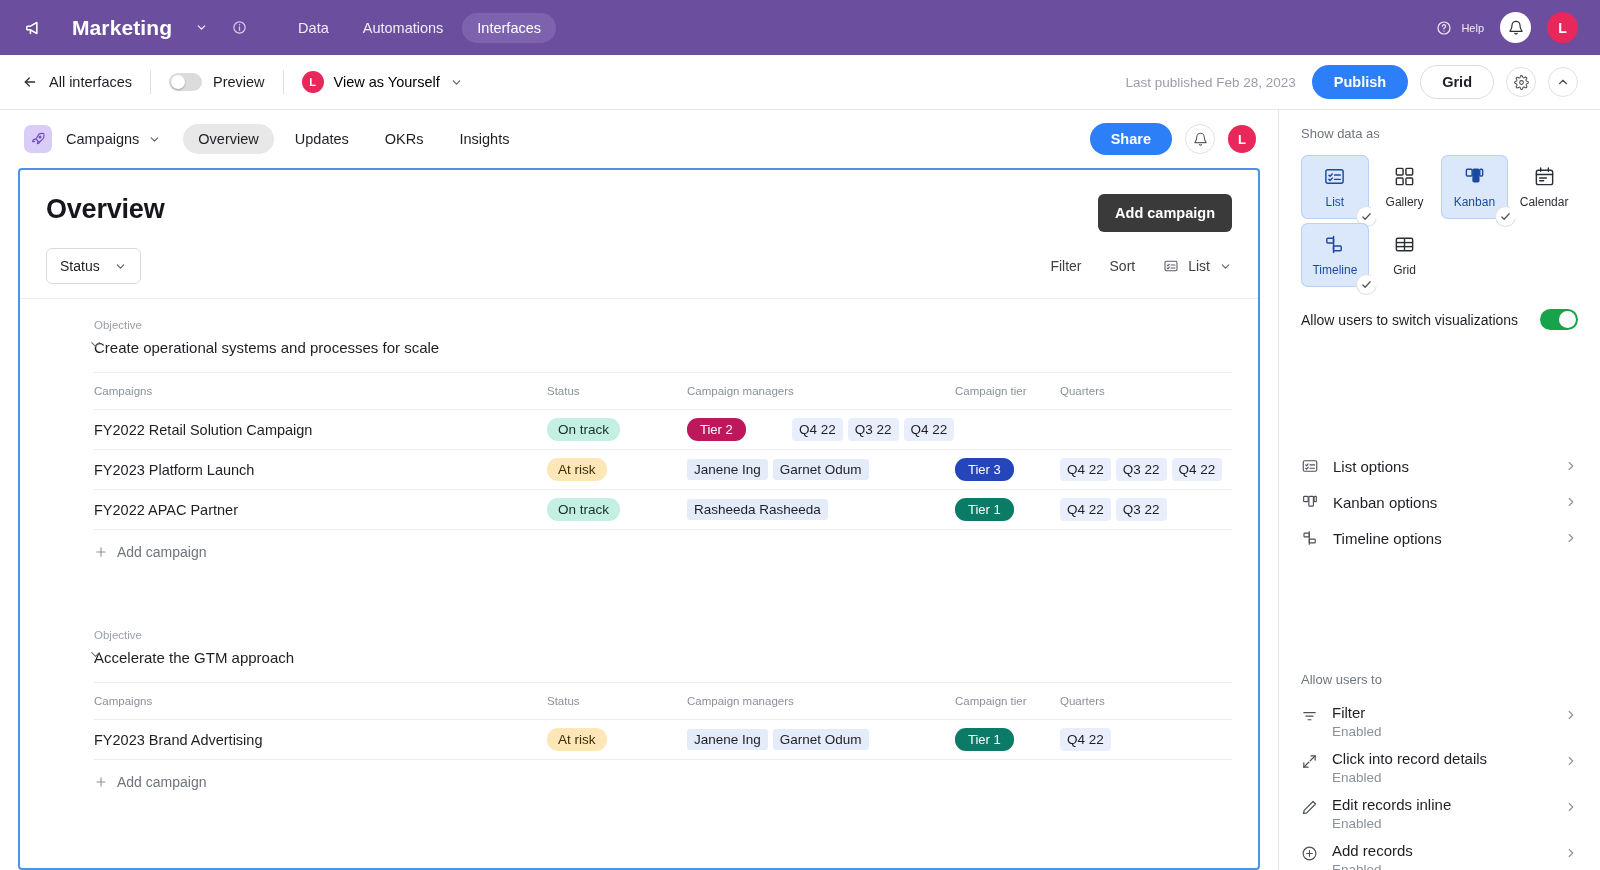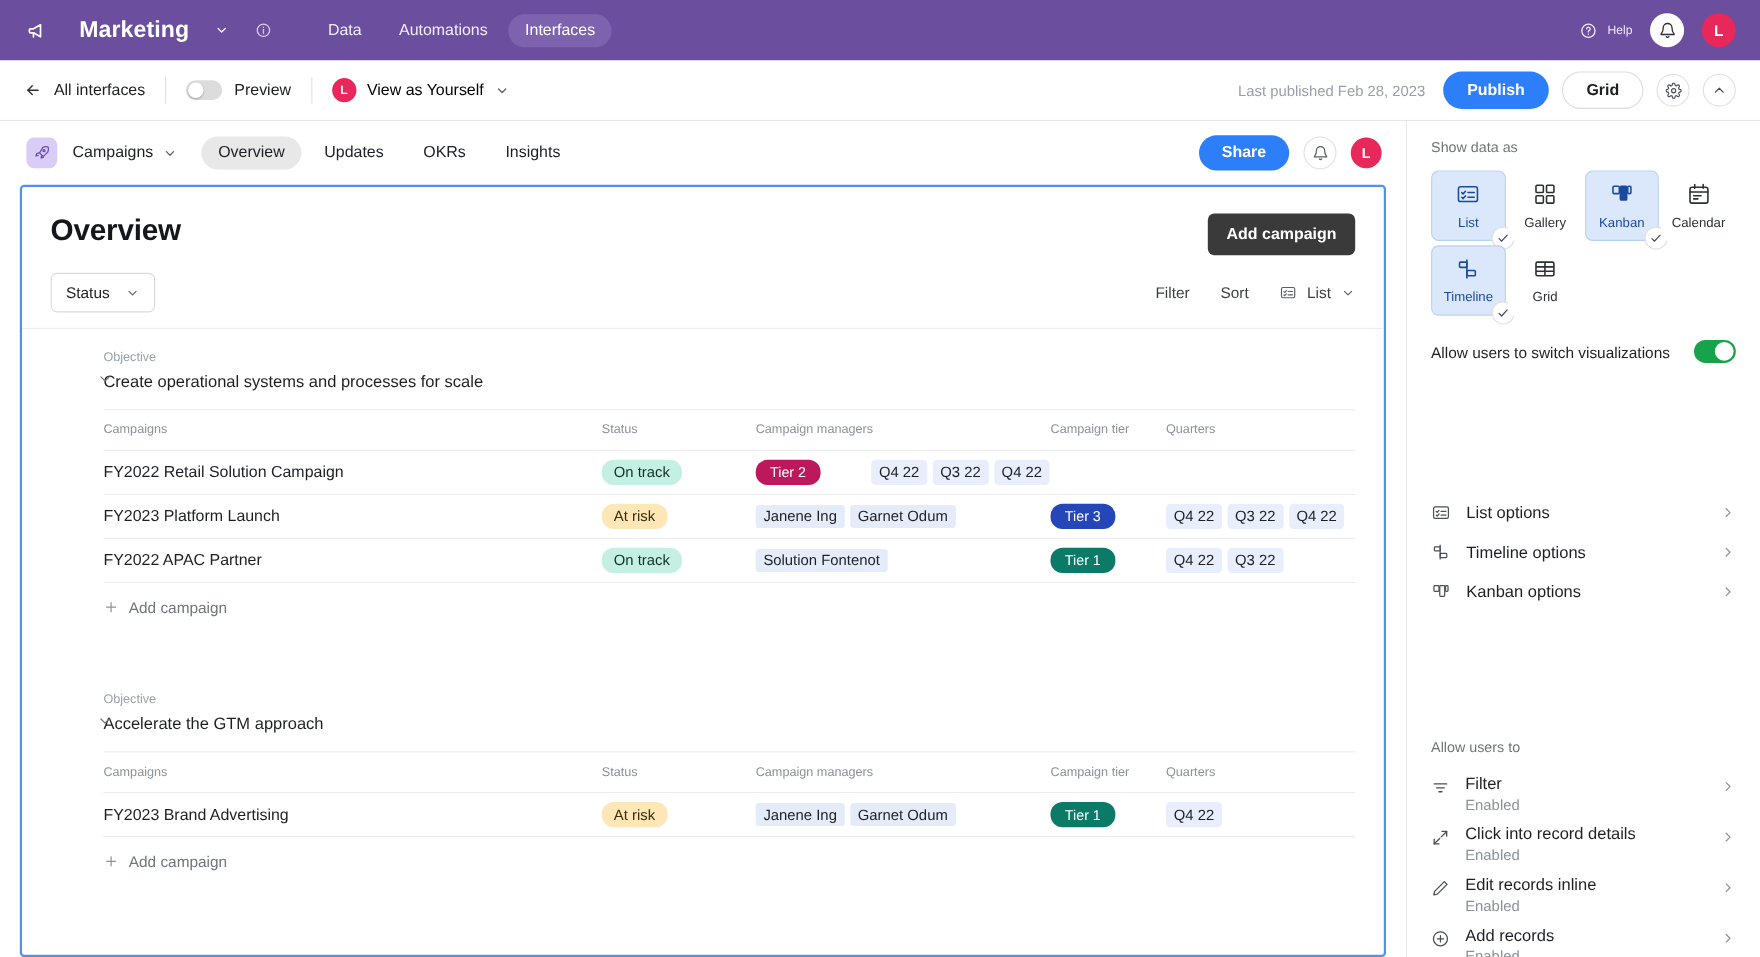--- a/index.html
+++ b/index.html
@@ -434,21 +434,21 @@
                   <span class="chip chip-q">Q4 22</span>
                 </div>
               </div>
 
               <div class="trow">
                 <div class="c-name">FY2022 APAC Partner</div>
                 <div class="c-status">
                   <span class="pill pill-ontrack">On track</span>
                 </div>
                 <div class="c-mgr">
-                  <span class="chip">Solution Fontenot</span>
+                  <span class="chip">Rasheeda Rasheeda</span>
                 </div>
                 <div class="c-tier">
                   <span class="tier" style="background:#0b7a66">Tier 1</span>
                 </div>
                 <div class="c-q">
                   <span class="chip chip-q">Q4 22</span>
                   <span class="chip chip-q">Q3 22</span>
                 </div>
               </div>
               <div style="border-top:1px solid #ececec;"></div>
@@ -647,42 +647,42 @@
           <span class="chev">
             <svg width="14" height="14" viewBox="0 0 24 24" fill="none" stroke="#8b919b" stroke-width="1.9" stroke-linecap="round" stroke-linejoin="round">
                 <polyline points="9 6 15 12 9 18"></polyline>
               </svg>
           </span>
         </div>
 
         <div class="opt-row">
           <span class="ico">
             <svg width="18" height="18" viewBox="0 0 24 24" fill="none" stroke="#4a4f58" stroke-width="1.5" stroke-linejoin="round">
+              <rect x="3.5" y="4.5" width="6" height="7" rx="1"></rect>
+                <rect x="10.5" y="4.5" width="6" height="13" rx="1"></rect>
+                <rect x="17.5" y="4.5" width="3" height="7" rx="1"></rect>
+            </svg>
+          </span>
+          <span class="lbl">Kanban options</span>
+          <span class="chev">
+            <svg width="14" height="14" viewBox="0 0 24 24" fill="none" stroke="#8b919b" stroke-width="1.9" stroke-linecap="round" stroke-linejoin="round">
+                <polyline points="9 6 15 12 9 18"></polyline>
+              </svg>
+          </span>
+        </div>
+
+        <div class="opt-row">
+          <span class="ico">
+            <svg width="18" height="18" viewBox="0 0 24 24" fill="none" stroke="#4a4f58" stroke-width="1.5" stroke-linejoin="round">
               <line x1="11" y1="3" x2="11" y2="21"></line>
                 <rect x="4" y="5.5" width="7" height="5" rx="1"></rect>
                 <rect x="11" y="13.5" width="8" height="5" rx="1"></rect>
             </svg>
           </span>
           <span class="lbl">Timeline options</span>
-          <span class="chev">
-            <svg width="14" height="14" viewBox="0 0 24 24" fill="none" stroke="#8b919b" stroke-width="1.9" stroke-linecap="round" stroke-linejoin="round">
-                <polyline points="9 6 15 12 9 18"></polyline>
-              </svg>
-          </span>
-        </div>
-
-        <div class="opt-row">
-          <span class="ico">
-            <svg width="18" height="18" viewBox="0 0 24 24" fill="none" stroke="#4a4f58" stroke-width="1.5" stroke-linejoin="round">
-              <rect x="3.5" y="4.5" width="6" height="7" rx="1"></rect>
-                <rect x="10.5" y="4.5" width="6" height="13" rx="1"></rect>
-                <rect x="17.5" y="4.5" width="3" height="7" rx="1"></rect>
-            </svg>
-          </span>
-          <span class="lbl">Kanban options</span>
           <span class="chev">
             <svg width="14" height="14" viewBox="0 0 24 24" fill="none" stroke="#8b919b" stroke-width="1.9" stroke-linecap="round" stroke-linejoin="round">
                 <polyline points="9 6 15 12 9 18"></polyline>
               </svg>
           </span>
         </div>
       </div>
 
       <div class="panel-div"></div>
 

